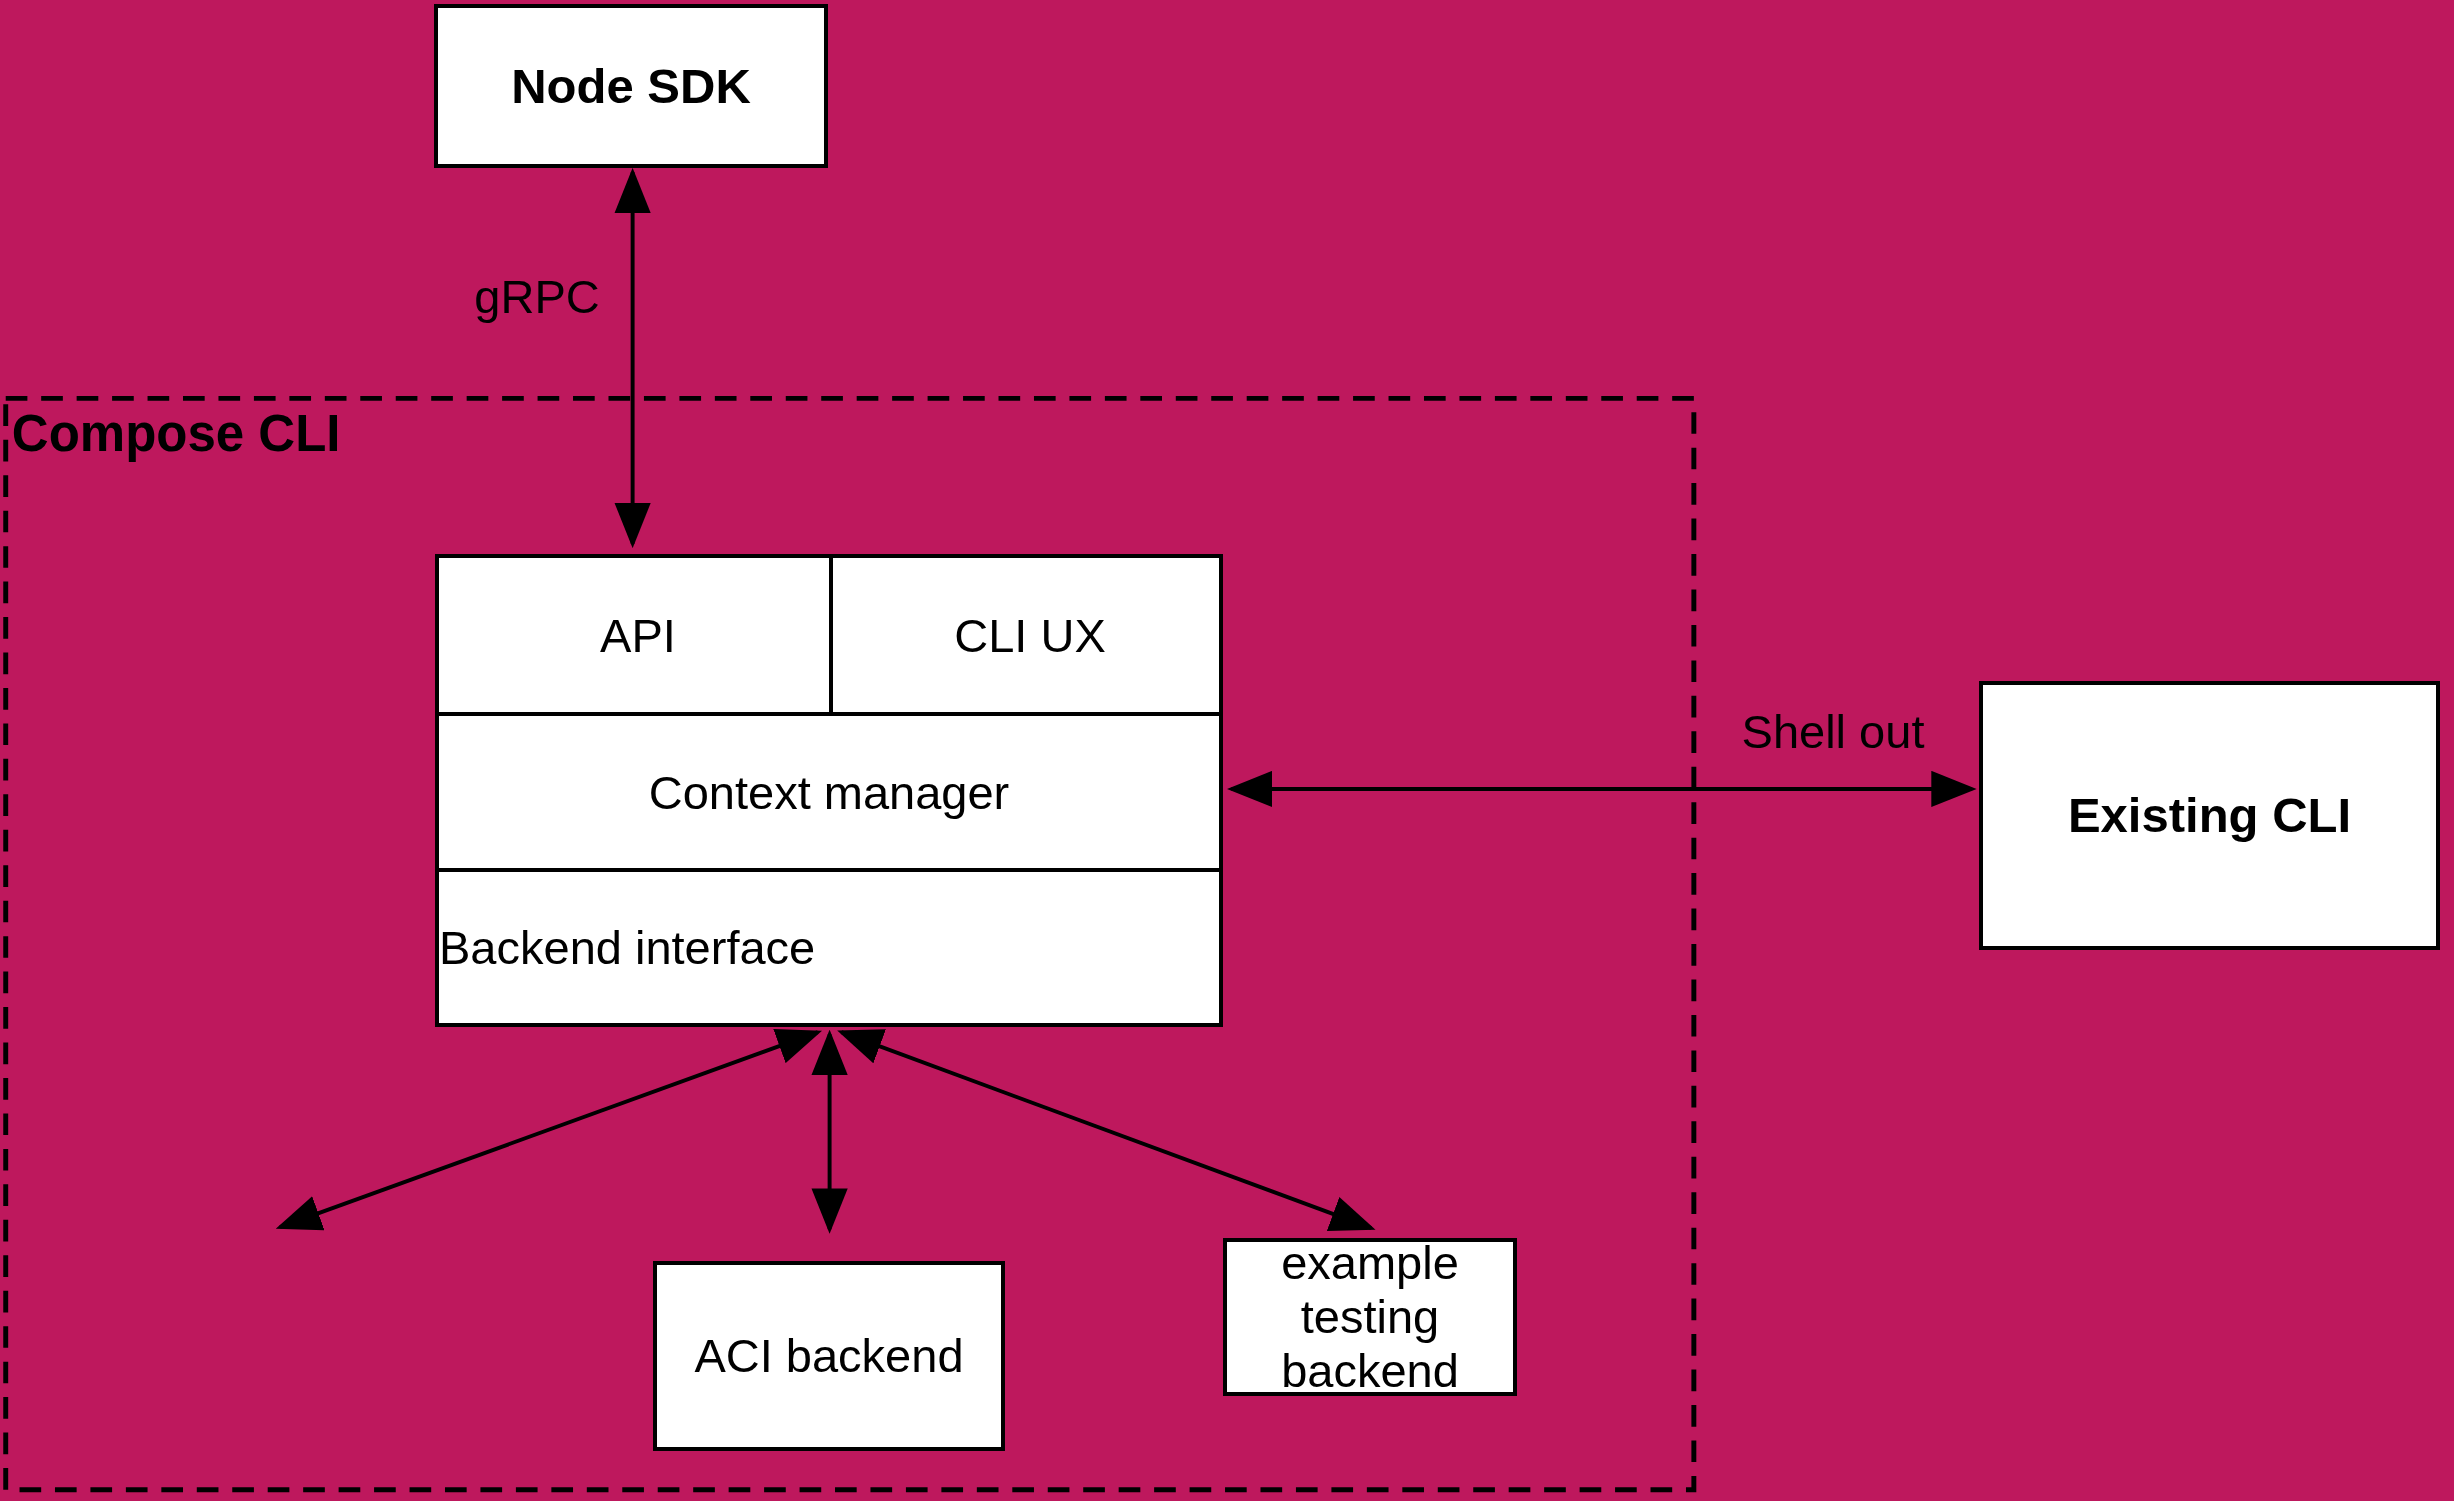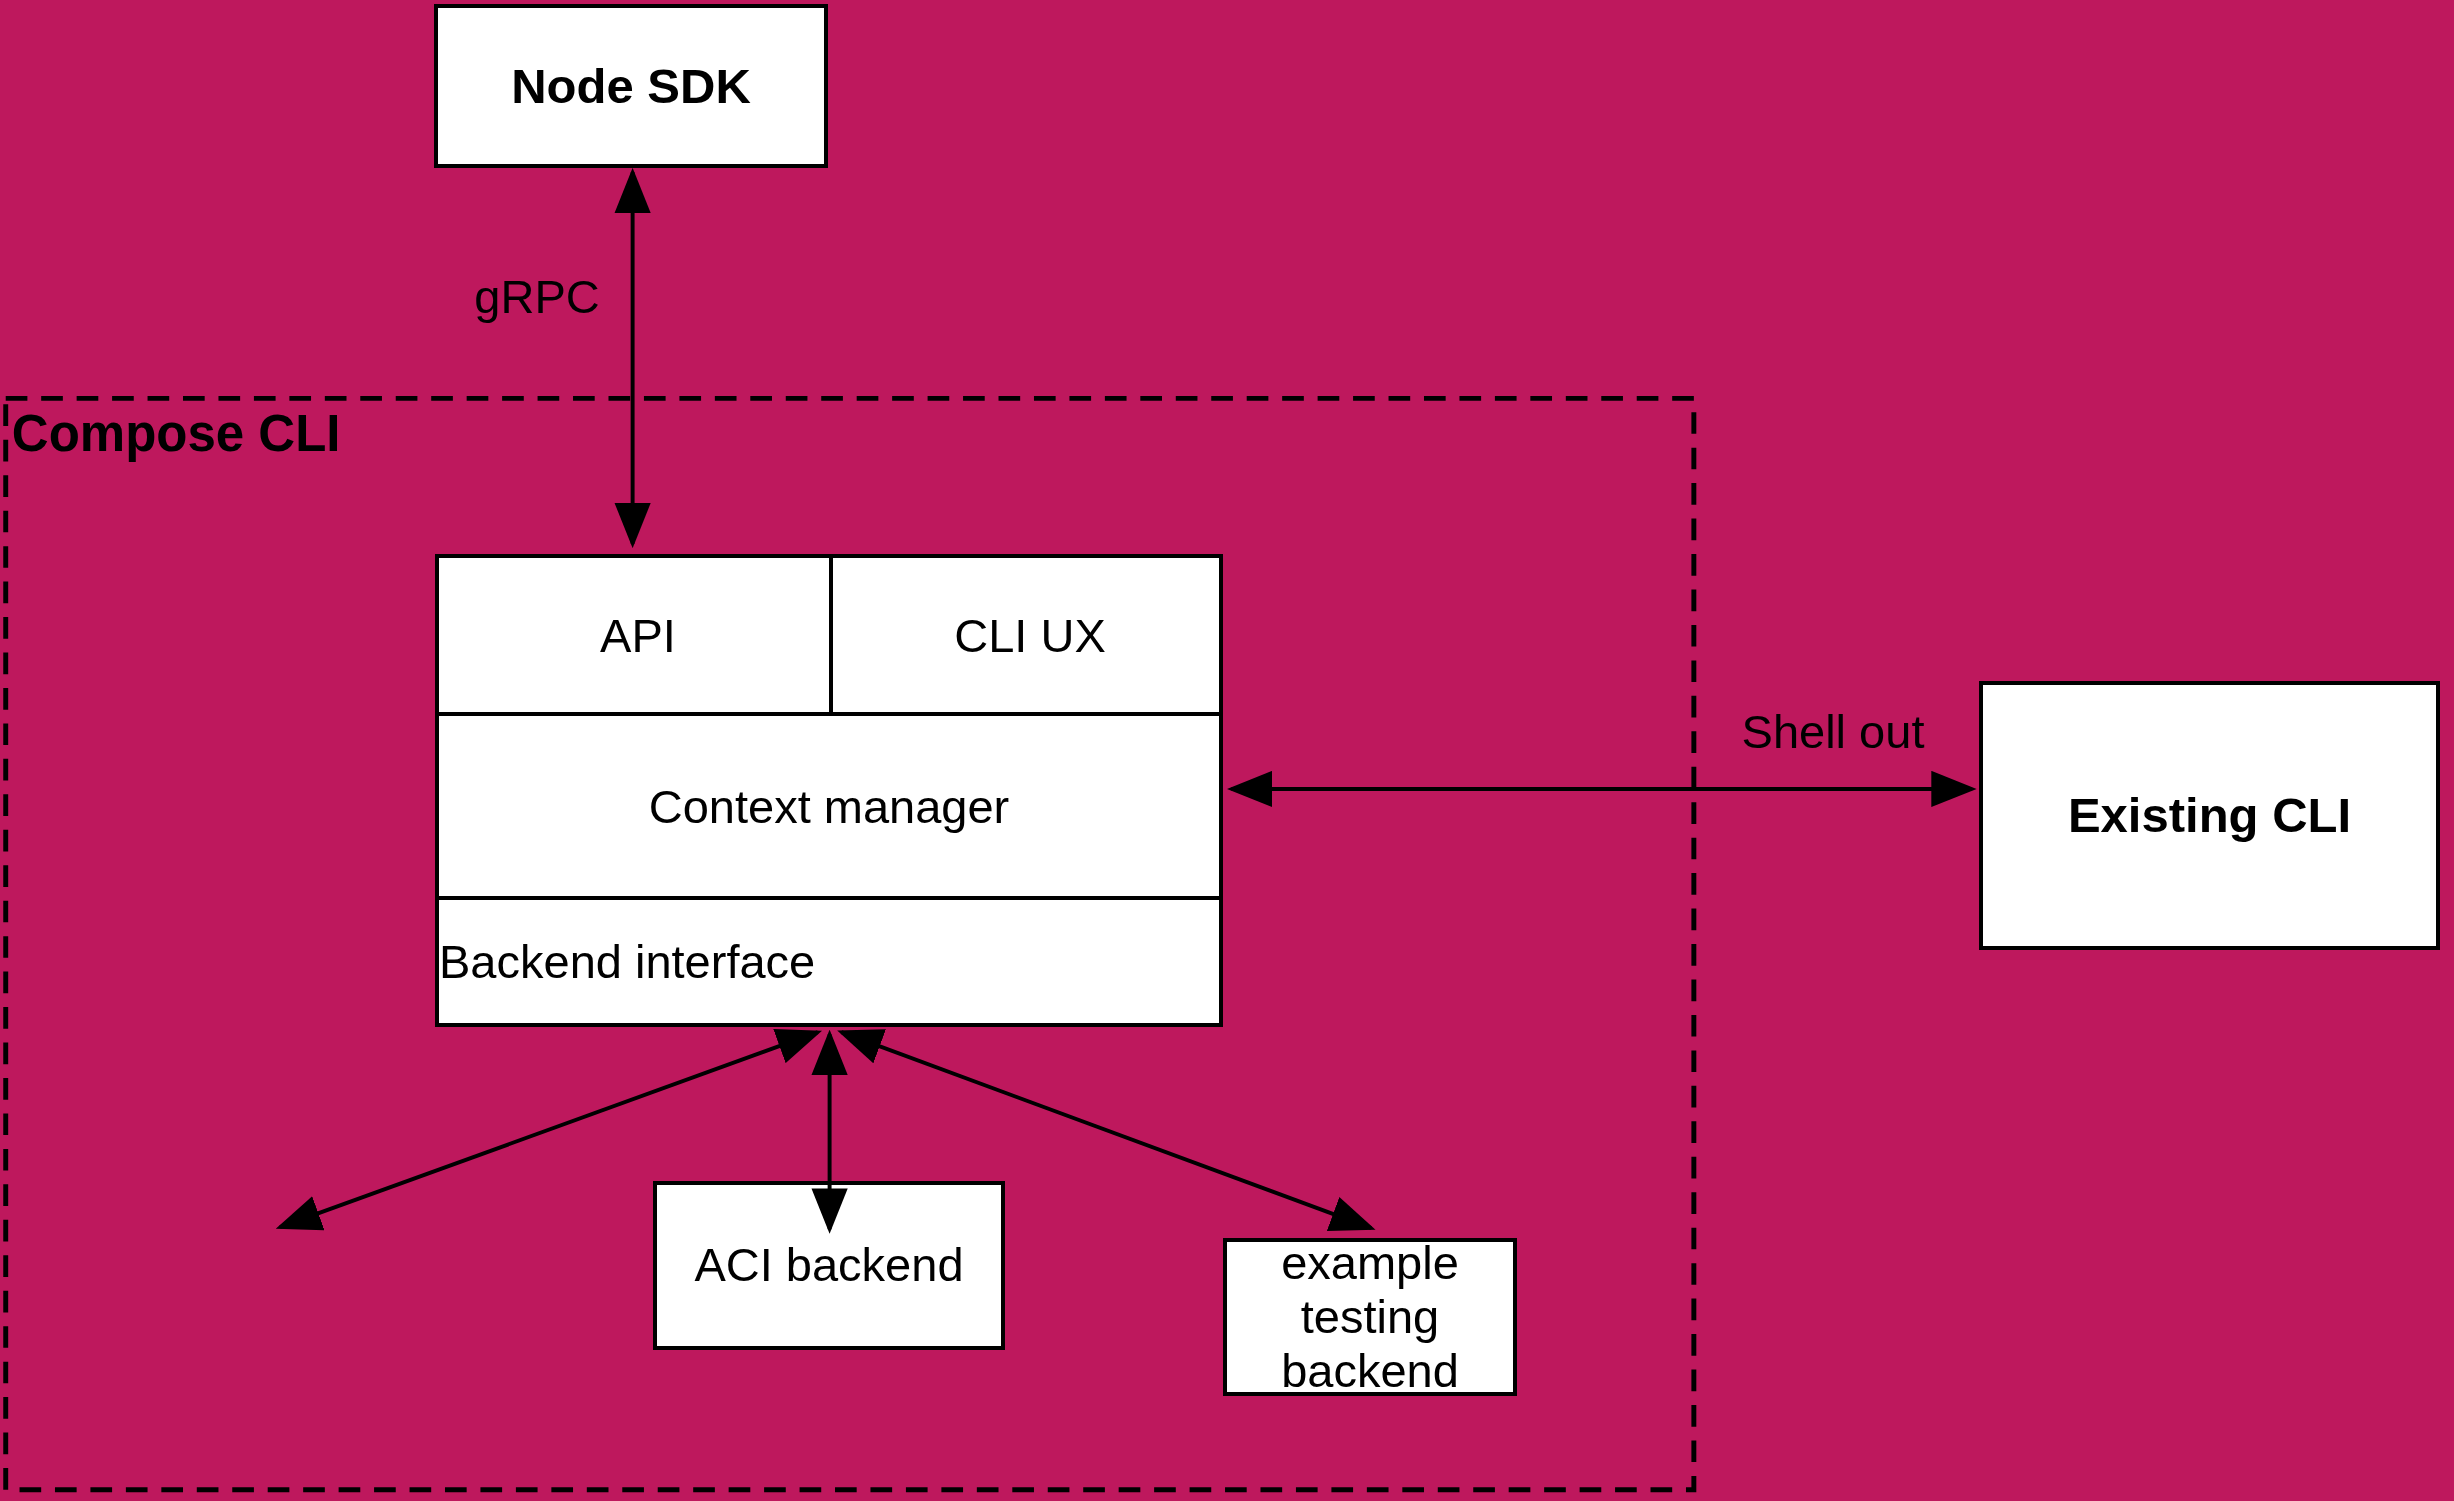--- a/index.html
+++ b/index.html
@@ -31,21 +31,21 @@
     line-height: 1.15;
     z-index: 2;
   }
   .box.bold { font-weight: bold; font-size: 49px; }
   .prewrap { white-space: pre-line; }
 
   
   #node-sdk        { left: 434px;  top: 3.9px;    width: 394px; height: 164px; }
   #existing-cli    { left: 1979px; top: 681px;  width: 461px; height: 269px; }
   #ecs-backend     { left: 82px;   top: 1237px; width: 352px; height: 159px; }
-  #aci-backend     { left: 653px;  top: 1181px; width: 352px; height: 169px; }
+  #aci-backend     { left: 653px;  top: 1261px; width: 352px; height: 190px; }
   #example-backend { left: 1223px; top: 1238px; width: 294px; height: 158px; }
 
   
   #stacked-box {
     position: absolute;
     left: 435px; top: 554px;
     width: 788px; height: 473px;
     background: #ffffff;
     border: 4.9px solid #000000;
     box-sizing: border-box;
@@ -66,21 +66,21 @@
     justify-content: center;
     padding-left: 8px;
   }
   #stacked-box .cell-api {
     width: 394px;
     border-right: 4.9px solid #000000;
     box-sizing: border-box;
   }
   #stacked-box .cell-cliux { flex: 1; }
   #stacked-box .row-mid {
-    height: 184px;
+    height: 156px;
     border-bottom: 4.9px solid #000000;
     box-sizing: border-box;
     display: flex;
     align-items: center;
     justify-content: center;
   }
   #stacked-box .row-bottom {
     flex: 1;
     display: flex;
     align-items: center;

